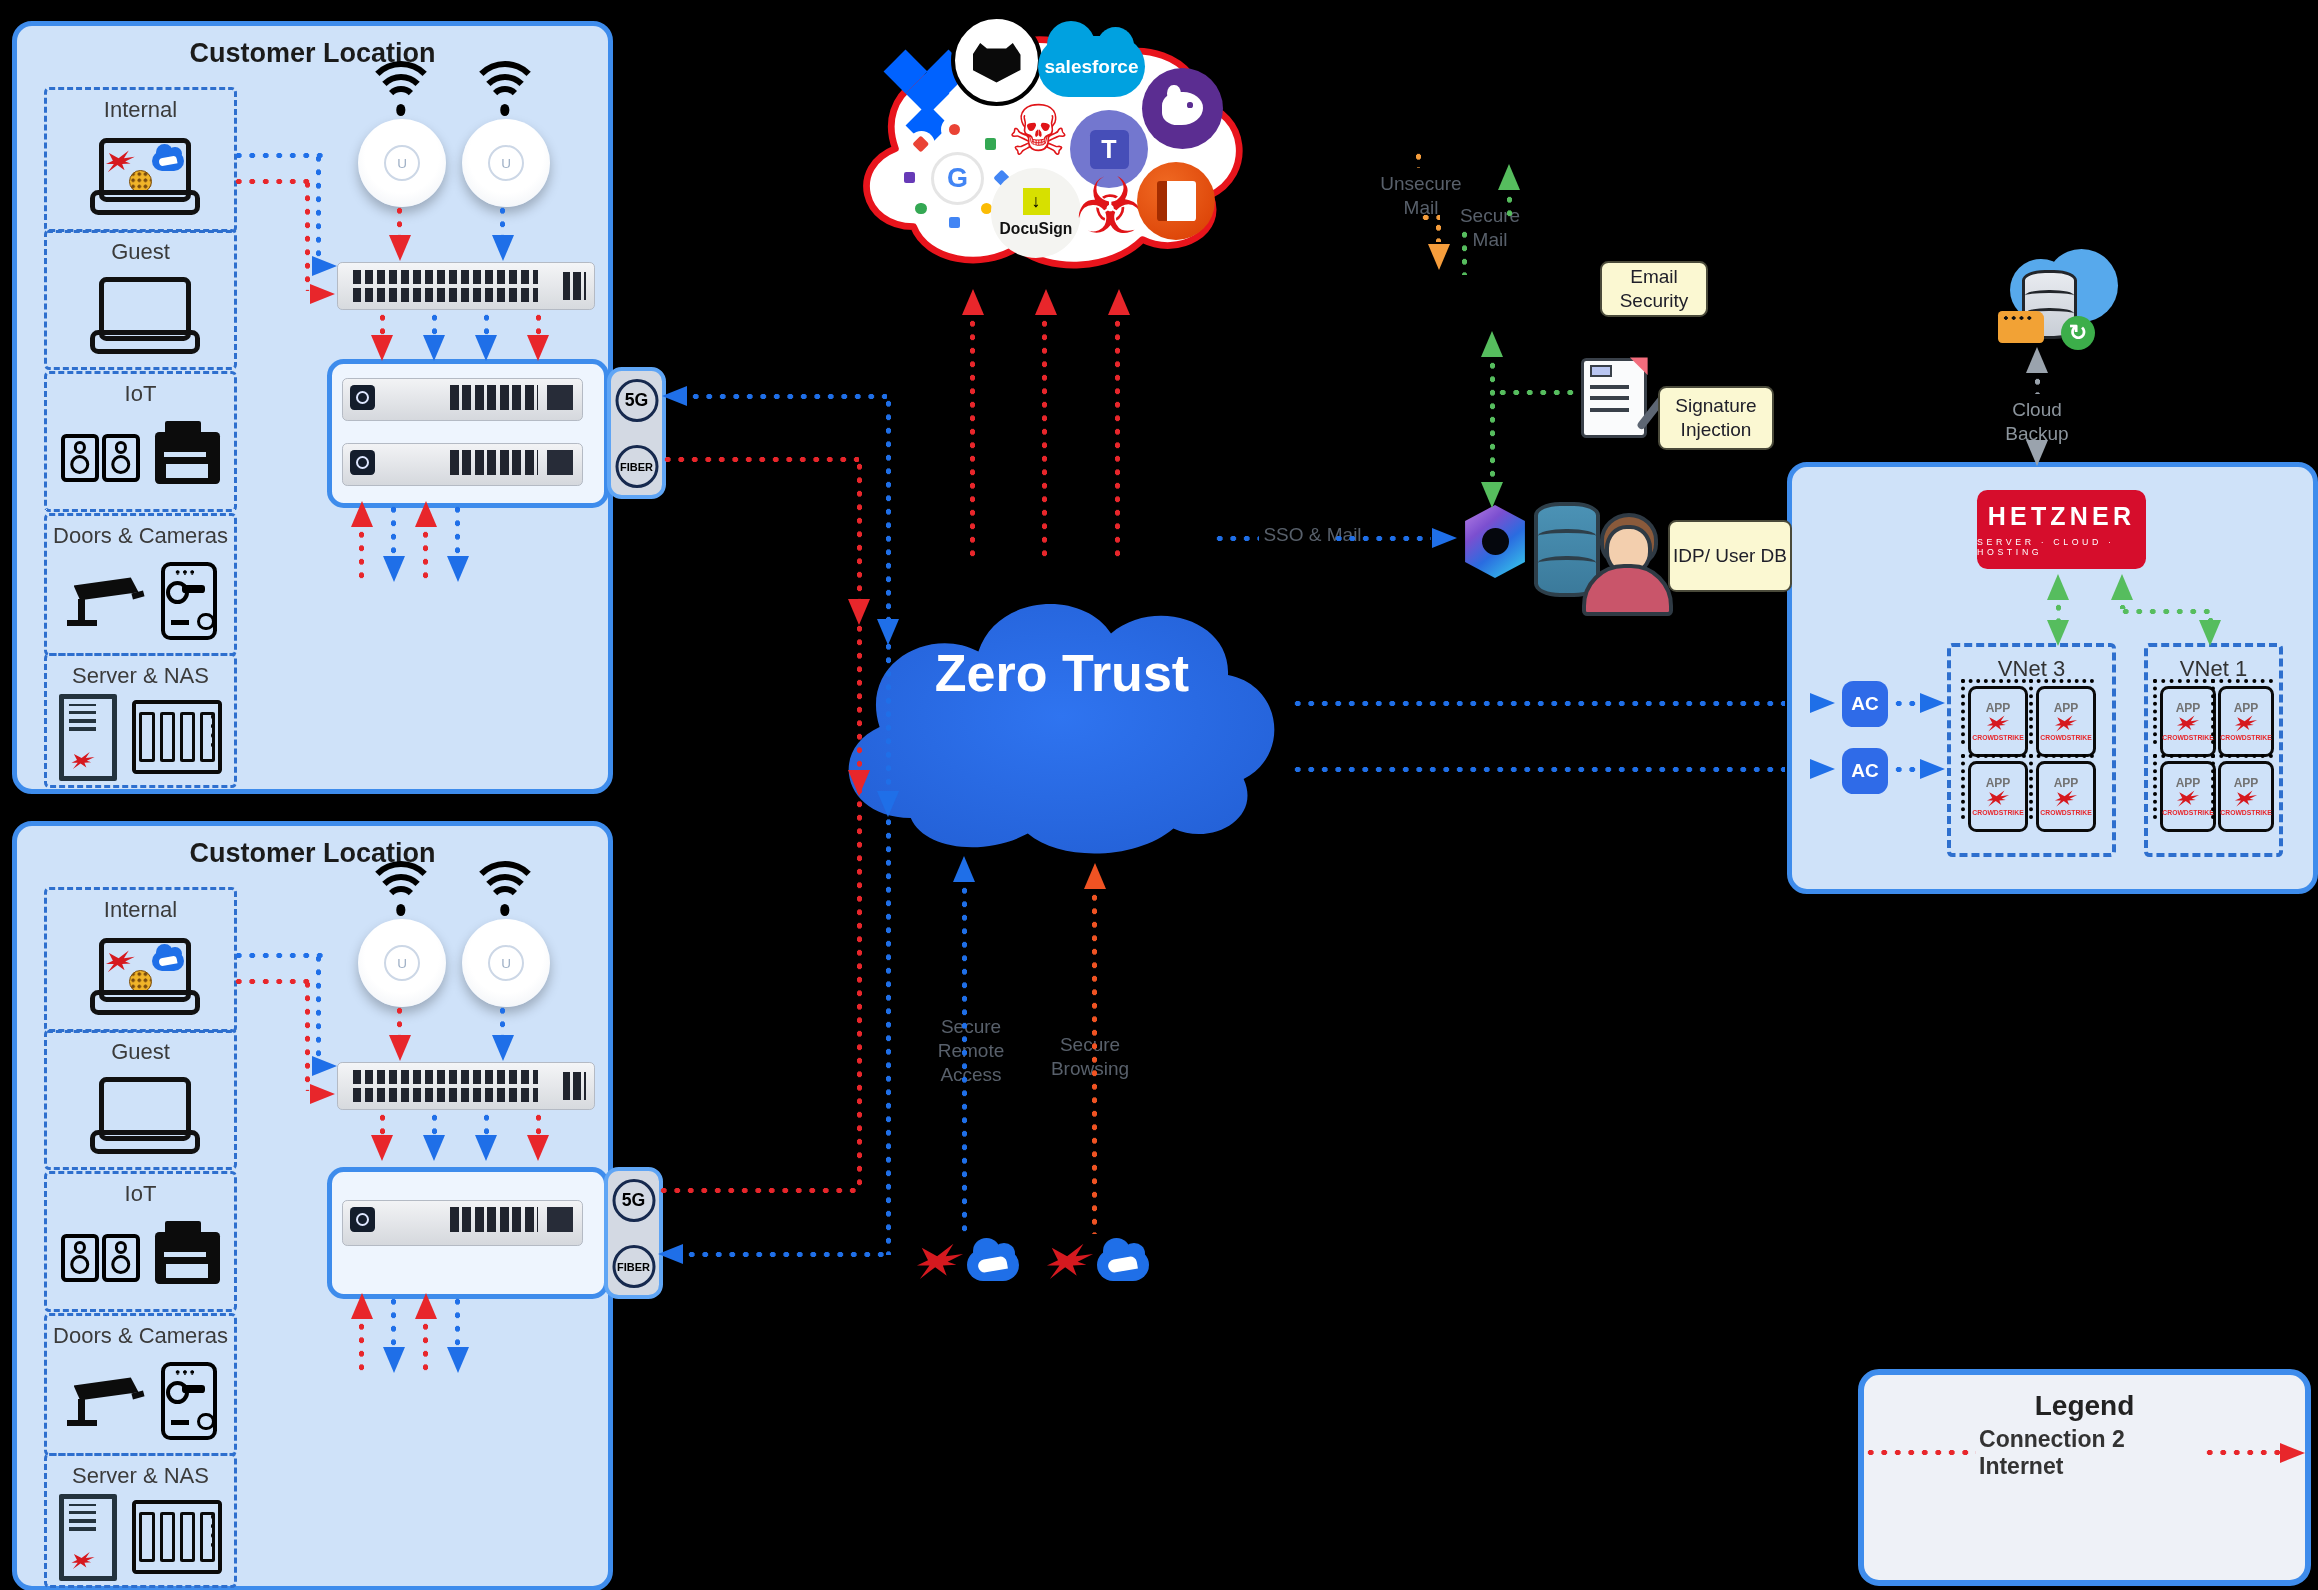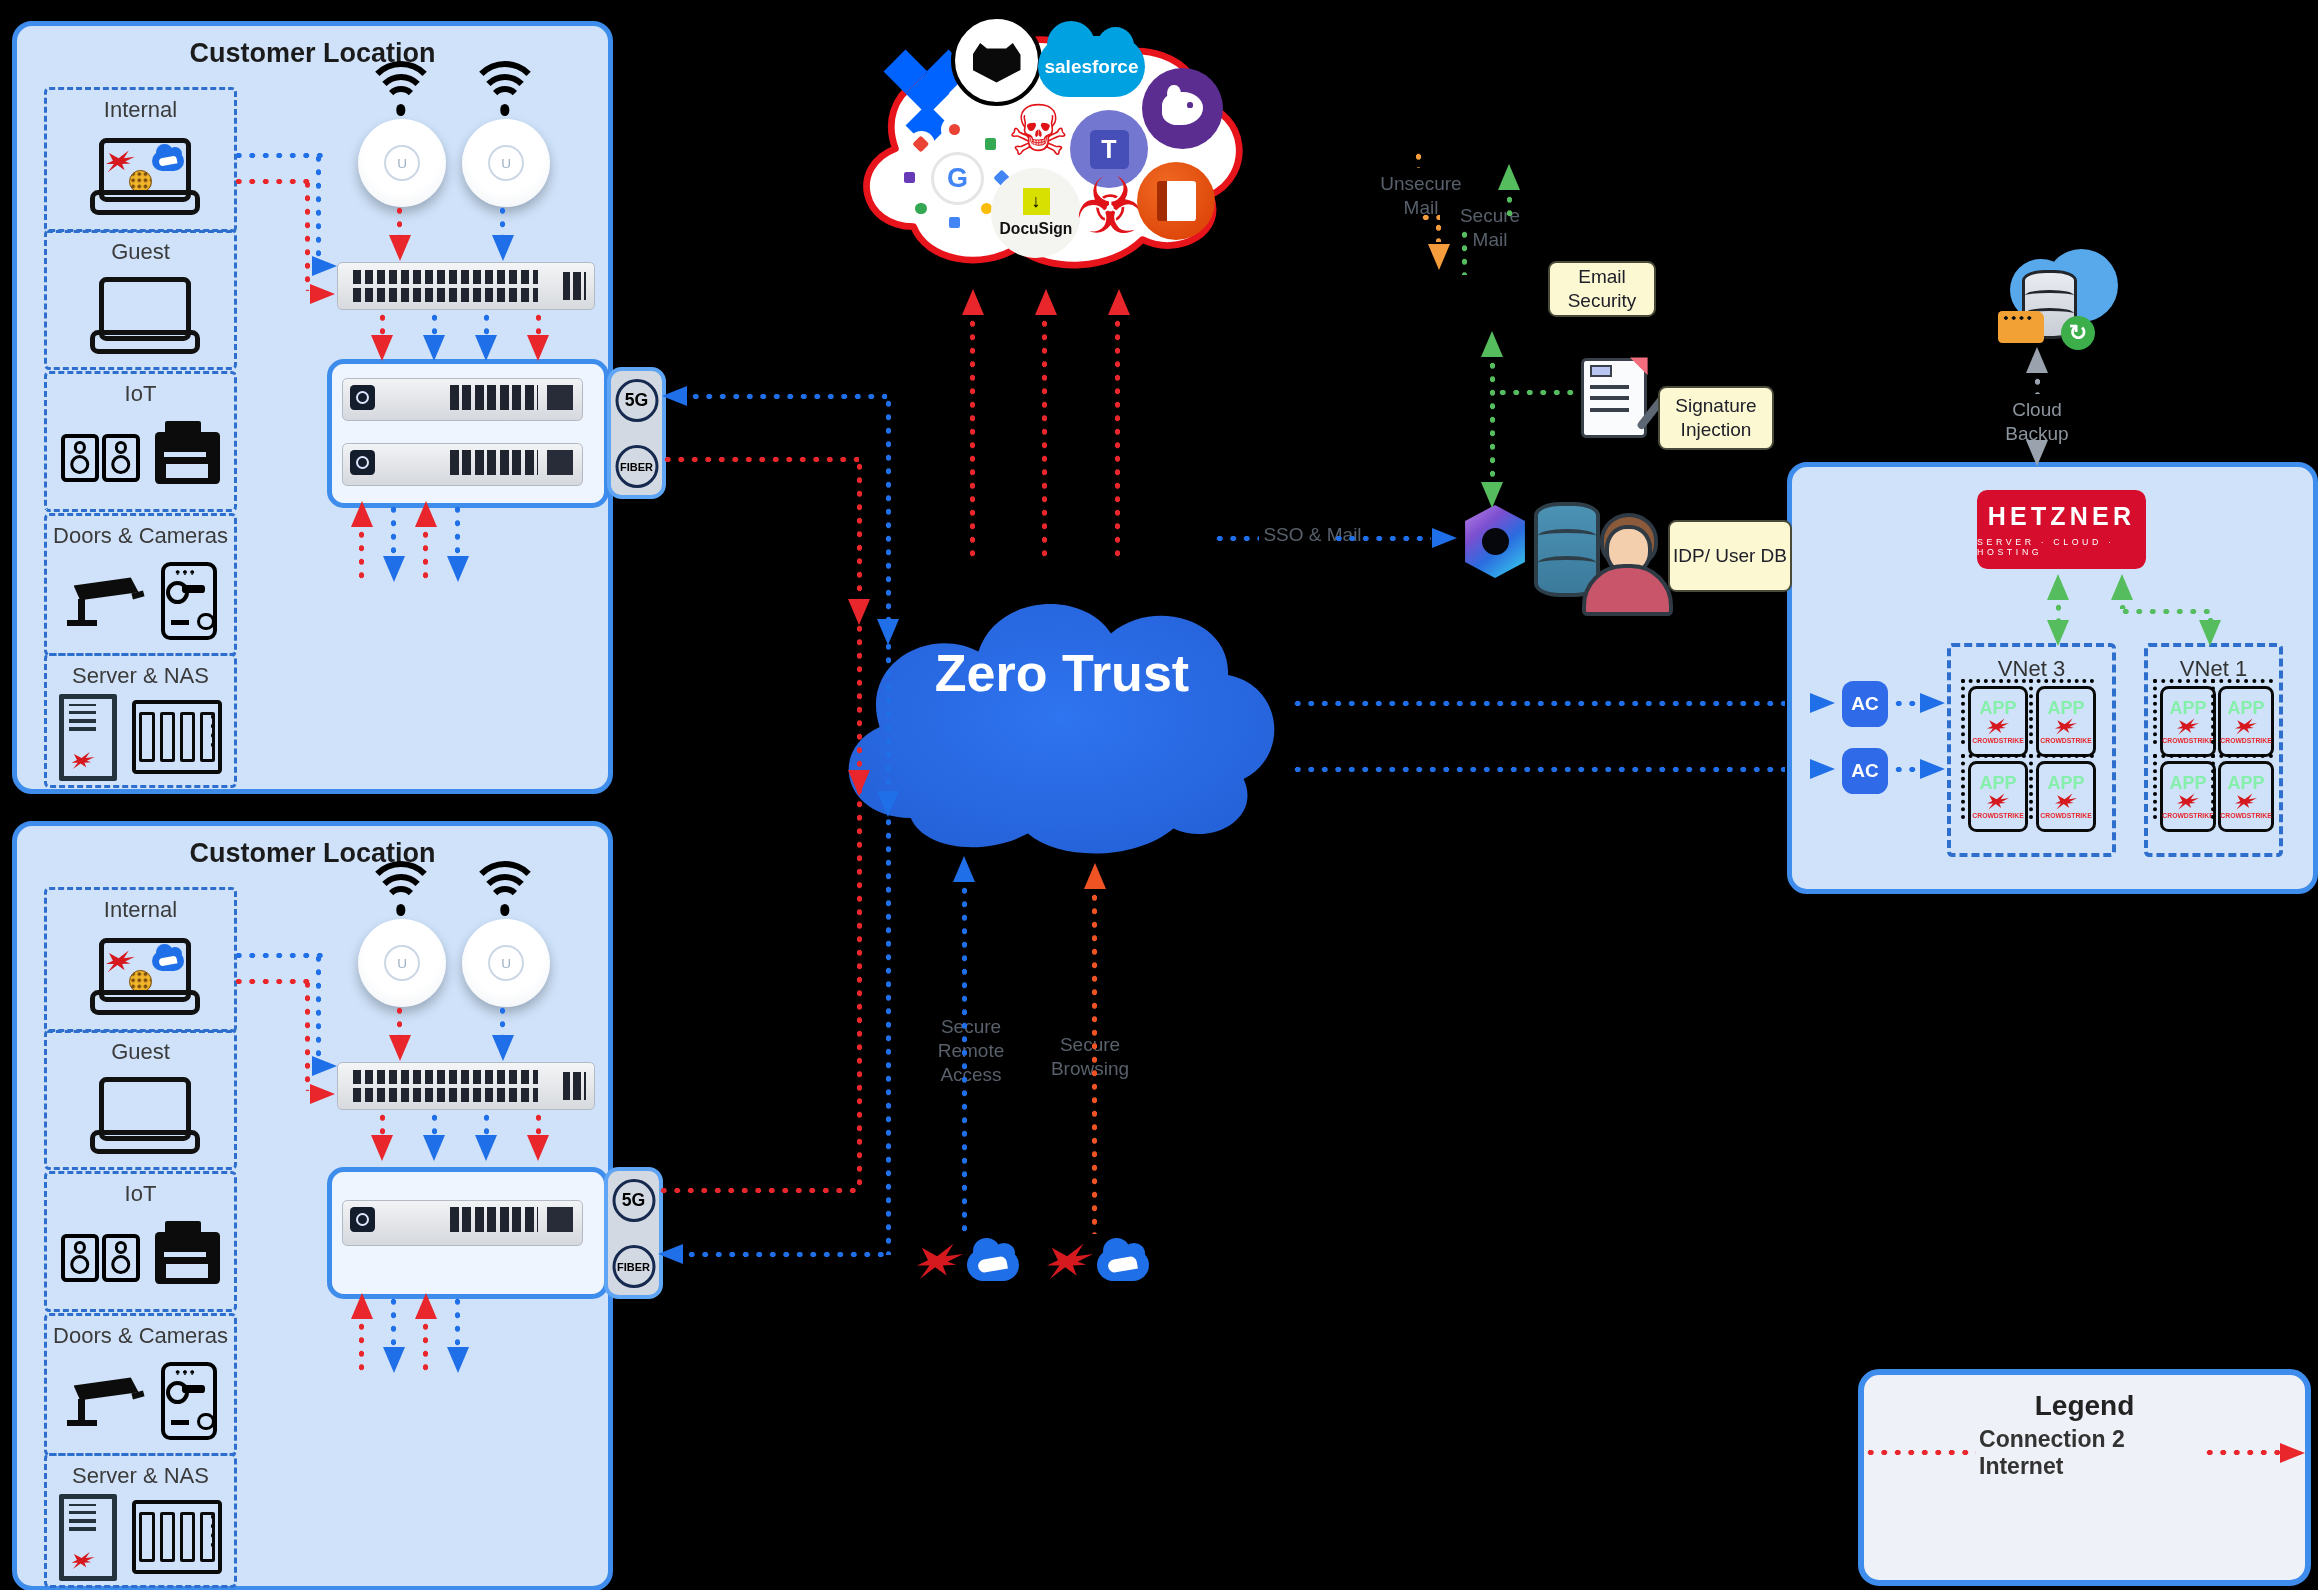--- a/index.html
+++ b/index.html
@@ -124,21 +124,21 @@
   .folder{position:absolute;background:#f2a235;border-radius:4.2px 7.3px 4.2px 4.2px;z-index:6;}
   .folder i{position:absolute;left:4.2px;top:5.2px;width:31px;height:4.2px;background-image:radial-gradient(circle 2.1px,#111 1.6px,transparent 2.1px);background-size:7.8px 4.2px;}
   .sync{position:absolute;background:#3cae4a;border-radius:50%;color:#fff;display:flex;align-items:center;justify-content:center;font-size:22px;font-weight:bold;z-index:7;}
   
   .hz{position:absolute;background:#d60d2c;border-radius:10.4px;display:flex;flex-direction:column;align-items:center;justify-content:center;z-index:5;}
   .hz .b{color:#fff;font-size:25px;font-weight:bold;letter-spacing:4.2px;}
   .hz .t{color:#fff;font-size:8.8px;letter-spacing:3.6px;margin-top:5.2px;}
   .vnet{position:absolute;border:4.2px dashed #2e6fce;border-radius:5.2px;z-index:4;}
   .vnet-label{position:absolute;width:100%;top:9.4px;text-align:center;font-size:22px;color:#333;}
   .tile{position:absolute;border:3.6px solid #0a0a0a;border-radius:8.3px;display:flex;flex-direction:column;align-items:center;justify-content:center;gap:1px;z-index:5;}
-  .tile .tn{font-size:18px;font-weight:800;color:#86efac;line-height:1;}
+  .tile .tn{font-size:12px;font-weight:800;color:#737373;line-height:1;}
   .tile .tv{font-size:6.8px;font-weight:bold;color:#e8262b;letter-spacing:0;}
   .tileL{position:absolute;border-top:4.2px dotted #000;border-left:4.2px dotted #000;z-index:5;}
   .acb{position:absolute;width:46px;height:46px;background:#2f6be8;border-radius:11.5px;color:#fff;display:flex;align-items:center;justify-content:center;font-size:19px;font-weight:bold;z-index:6;}
   
   .legend{position:absolute;background:#eef1f7;border:6.2px solid #3e8cec;border-radius:21px;z-index:6;display:flex;flex-direction:column;align-items:center;}
   .legend .lt{font-size:28px;font-weight:bold;color:#222;margin:14.6px 0 5.2px 0;}
   .lrow{display:flex;align-items:center;justify-content:center;height:52px;}
   .ldots{display:inline-block;height:7.3px;background-image:radial-gradient(circle,var(--c) 2.6px,transparent 3.1px);background-size:13.5px 7.3px;background-repeat:repeat-x;}
   .aRi{display:inline-block;width:0;height:0;border-top:10.4px solid transparent;border-bottom:10.4px solid transparent;border-left:25px solid var(--c);}
   .llabel{font-size:23px;font-weight:bold;color:#333;margin:0 3.1px;}
@@ -558,21 +558,21 @@
 
   <i class="dv" style="left:1415px;top:150px;height:17.7px;--c:#f59d3c;"></i>
   <div class="glabel" style="left:1369px;top:172px;width:104px;">Unsecure Mail</div>
   <i class="dh" style="left:1419px;top:214px;width:21px;--c:#f59d3c;"></i>
   <i class="dv" style="left:1435px;top:221px;height:21px;--c:#f59d3c;"></i>
   <i class="aD" style="left:1428px;top:244px;--c:#f59d3c;"></i>
   <i class="aU" style="left:1498px;top:164px;--c:#56bd5e;"></i>
   <i class="dv" style="left:1506px;top:193px;height:27px;--c:#56bd5e;"></i>
   <div class="glabel" style="left:1446px;top:204px;width:88px;">Secure Mail</div>
   <i class="dv" style="left:1461px;top:228px;height:47px;--c:#56bd5e;"></i>
-  <div class="ybox" style="left:1548px;top:261px;width:104px;height:52px;">Email Security</div>
+  <div class="ybox" style="left:1600px;top:261px;width:104px;height:52px;">Email Security</div>
   <i class="aU" style="left:1481px;top:331px;--c:#56bd5e;"></i>
   <i class="dv" style="left:1489px;top:359px;height:121px;--c:#56bd5e;"></i>
   <i class="aD" style="left:1481px;top:482px;--c:#56bd5e;"></i>
   <i class="dh" style="left:1496px;top:389px;width:83px;--c:#56bd5e;"></i>
   <div class="doc" style="left:1581px;top:358px;">
       <div class="tab"></div>
       <div class="ln"></div>
       <div class="cr"></div>
       <div class="pen"></div>
     </div>

